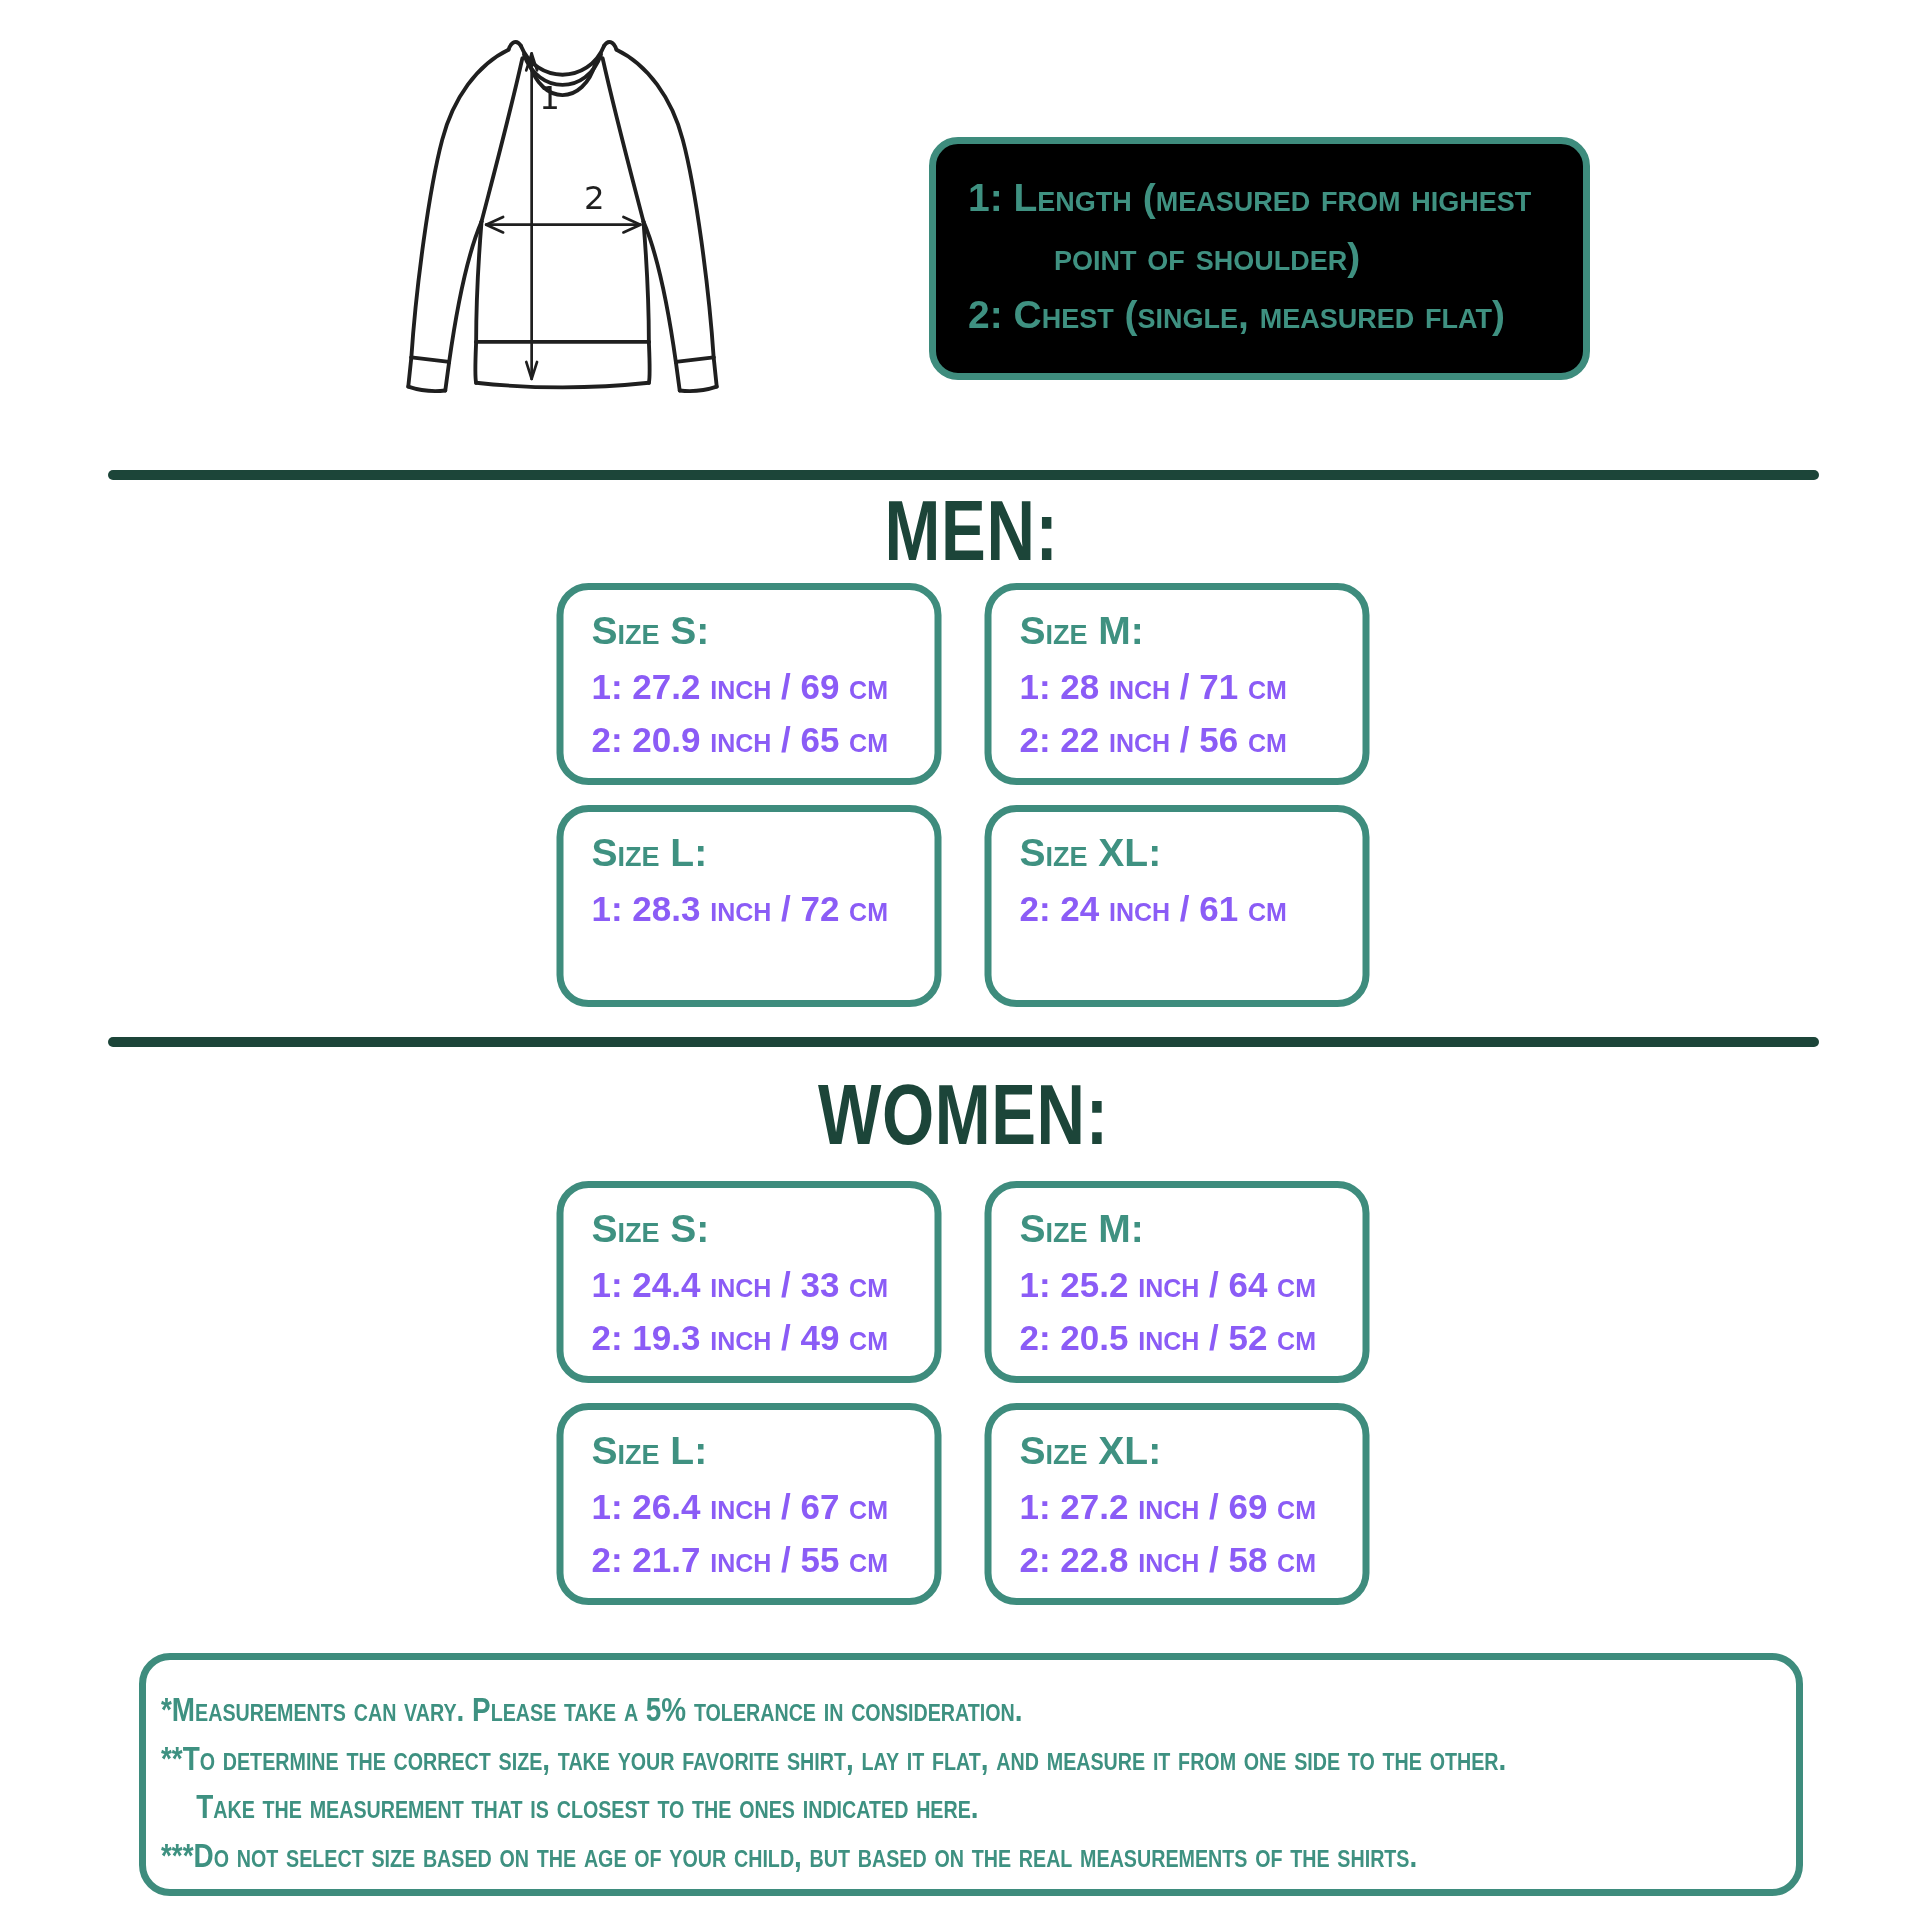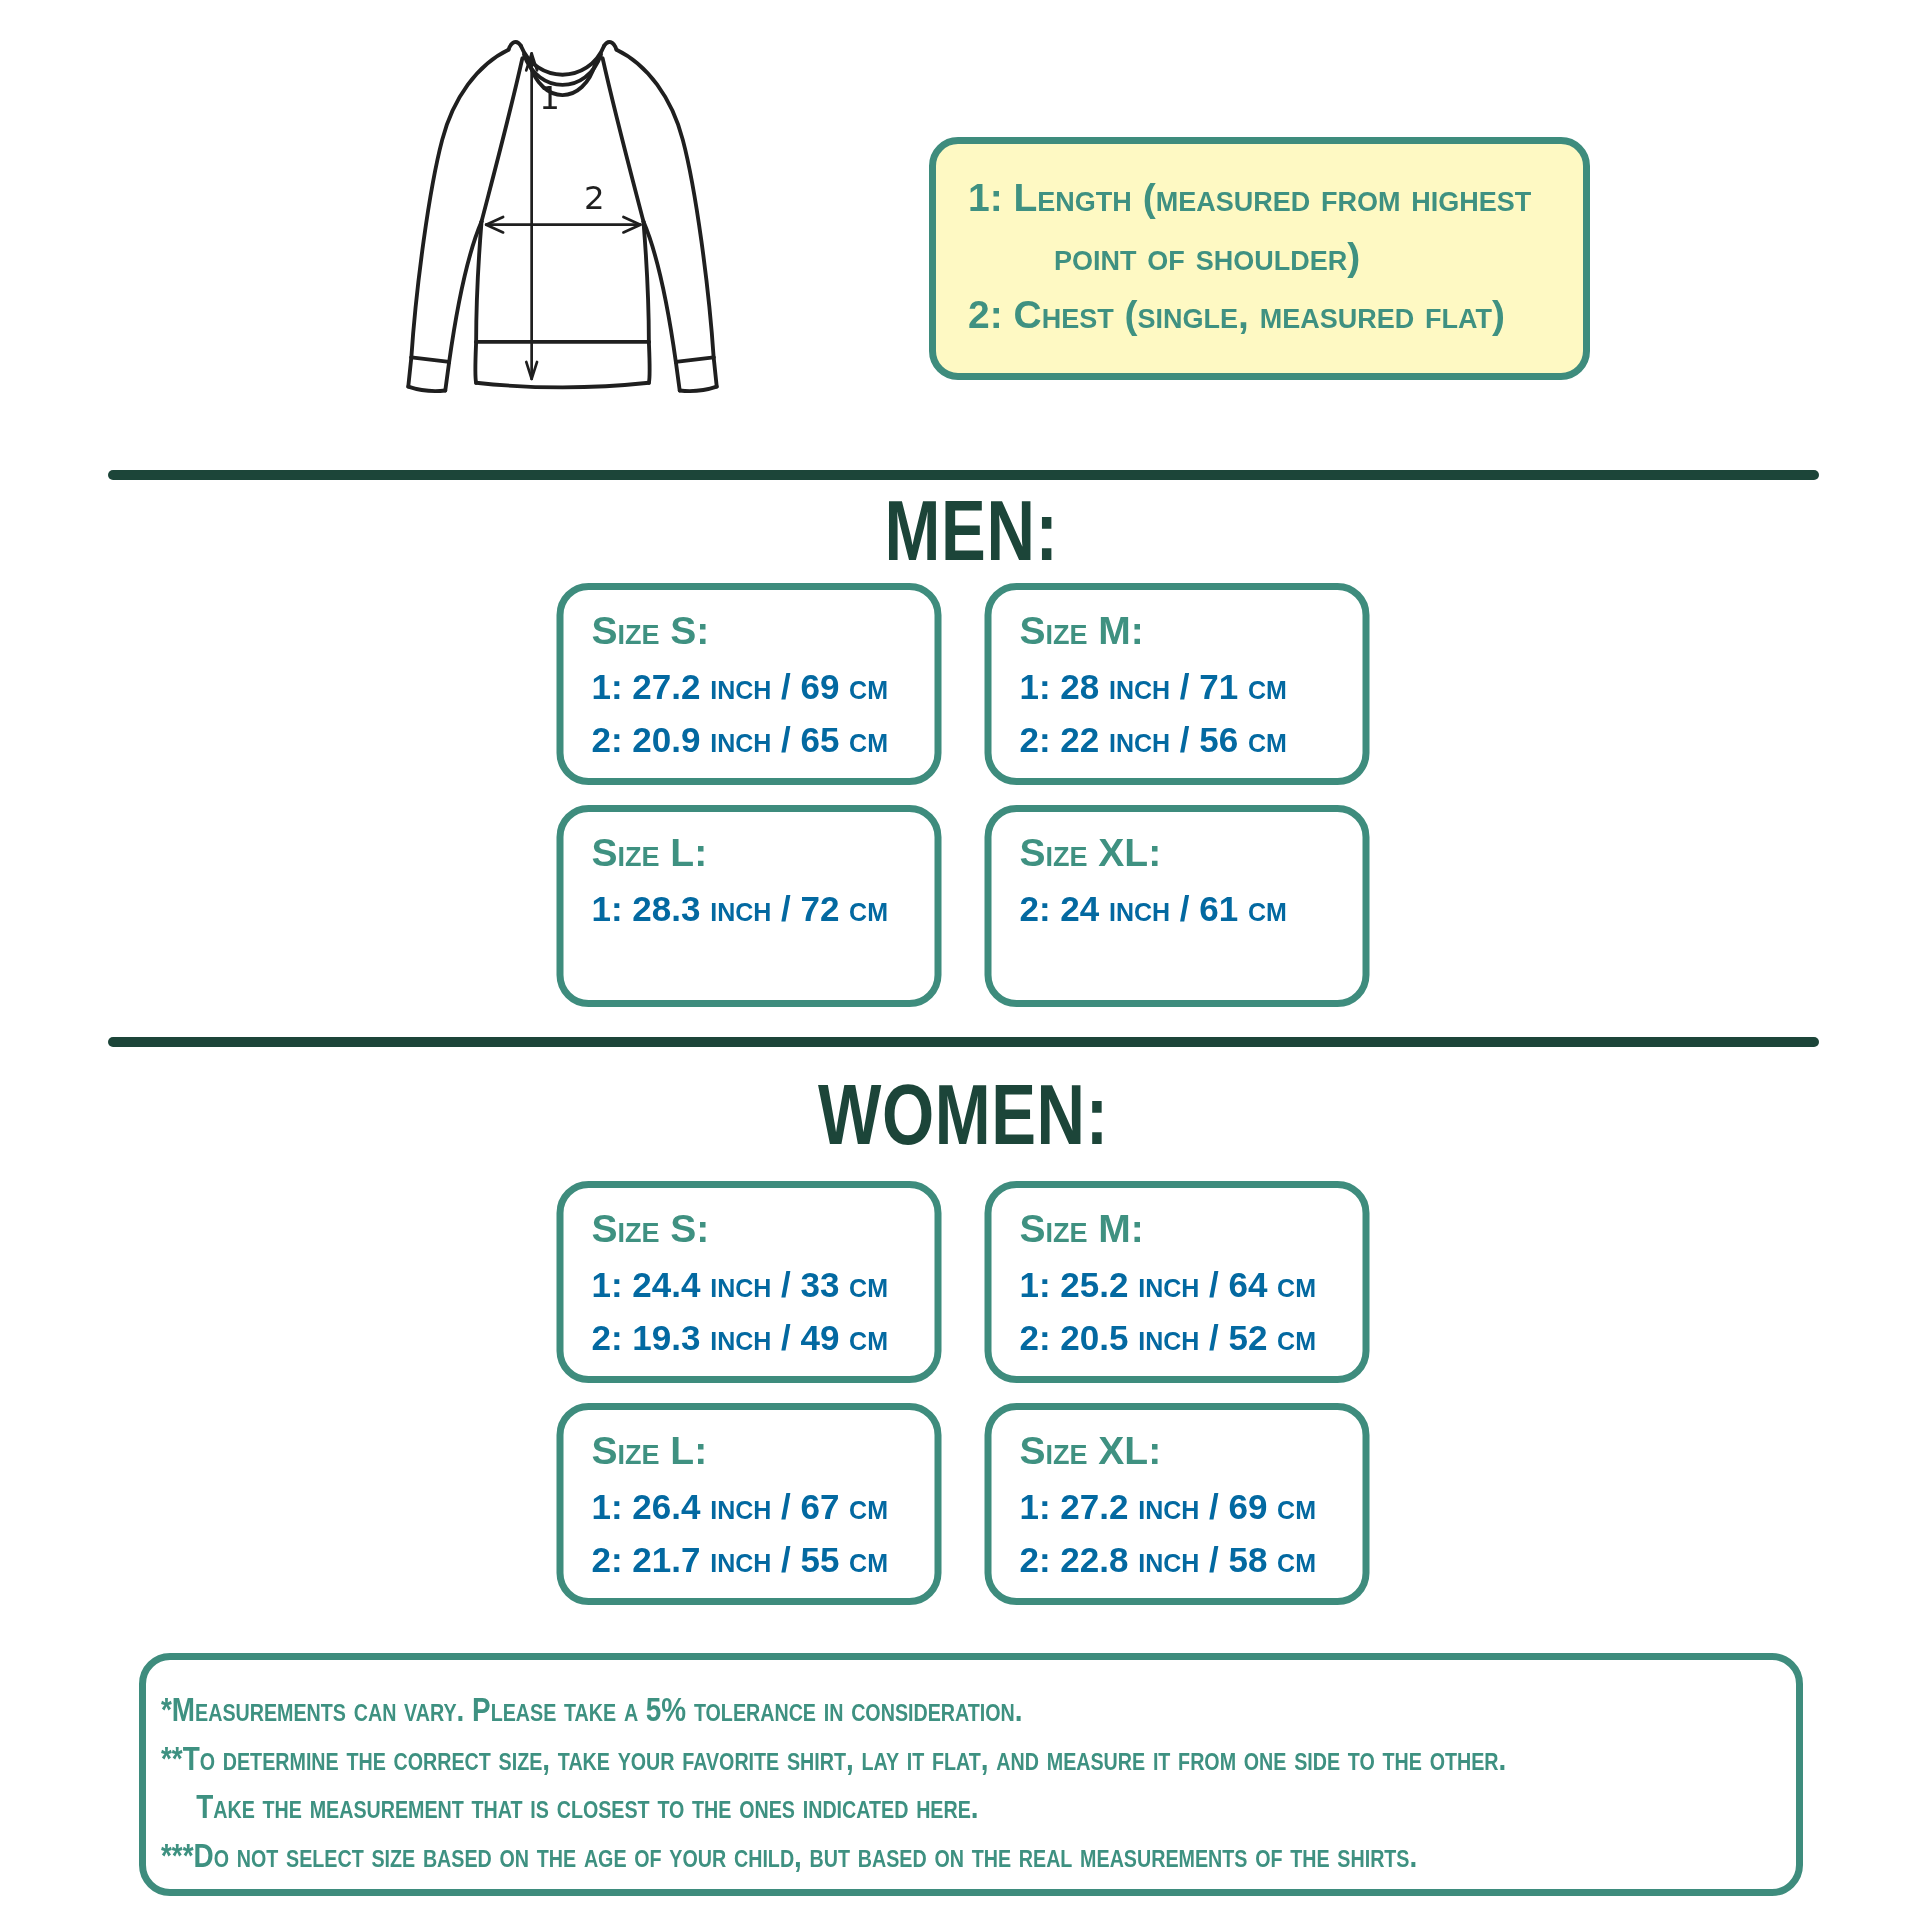--- a/index.html
+++ b/index.html
@@ -4,21 +4,21 @@
 <style>
   html,body{margin:0;padding:0;background:#ffffff;}
   body{width:1926px;height:1926px;font-family:"Liberation Sans",sans-serif;}
   .page{position:relative;width:1926px;height:1926px;background:#fff;overflow:hidden;}
 
   
   .shirt{position:absolute;left:362px;top:21.6px;width:401px;height:410px;}
 
   
   .legend-box{position:absolute;left:929px;top:137px;width:661px;box-sizing:border-box;
-    border:7px solid #3E8C7D;border-radius:29px;background:#fef9c3;padding:25px 32px 28px 32px;}
+    border:7px solid #3E8C7D;border-radius:29px;background:#000000;padding:25px 32px 28px 32px;}
   .legend-line{font-variant:small-caps;font-size:39px;color:#3F9181;line-height:1.5;
     padding-left:86px;text-indent:-86px;font-weight:600;}
 
   
   .divider{position:absolute;left:108px;width:1711px;height:10px;border-radius:5.4px;background:#1C4539;}
   #divider-men{top:470px;}
   #divider-women{top:1037px;}
 
   
   .section-heading{position:absolute;left:0;width:1926px;text-align:center;color:#1C4539;
@@ -28,21 +28,21 @@
   #women-heading{top:1071px;}
 
   
   .sizes-grid{position:absolute;left:50%;transform:translateX(-50%);display:grid;
     grid-template-columns:385px 385px;column-gap:43px;row-gap:20px;}
   #men-grid{top:583px;}
   #women-grid{top:1181px;}
   .size-box{width:385px;height:202px;box-sizing:border-box;border:7px solid #3E8C7D;
     border-radius:32px;background:#fff;padding:18.5px 28px;}
   .size-title{font-variant:small-caps;font-size:39px;color:#3F9181;font-weight:600;margin-bottom:7.7px;}
-  .size-line{font-variant:small-caps;font-size:35px;color:#0369a1;line-height:1.52;font-weight:600;}
+  .size-line{font-variant:small-caps;font-size:35px;color:#8b5cf6;line-height:1.52;font-weight:600;}
 
   
   .notes-box{position:absolute;left:139px;top:1653px;width:1664px;height:243px;box-sizing:border-box;
     border:7px solid #3E8C7D;border-radius:31px;background:#fff;padding:25px 15px;overflow:hidden;}
   .notes-inner{width:1903px;transform:scaleX(0.82);transform-origin:left top;}
   .note-line{font-variant:small-caps;font-size:34px;color:#3E9181;line-height:1.43;
     white-space:nowrap;font-weight:600;}
   .note-line.indent{padding-left:43px;}
 </style>
 </head>

